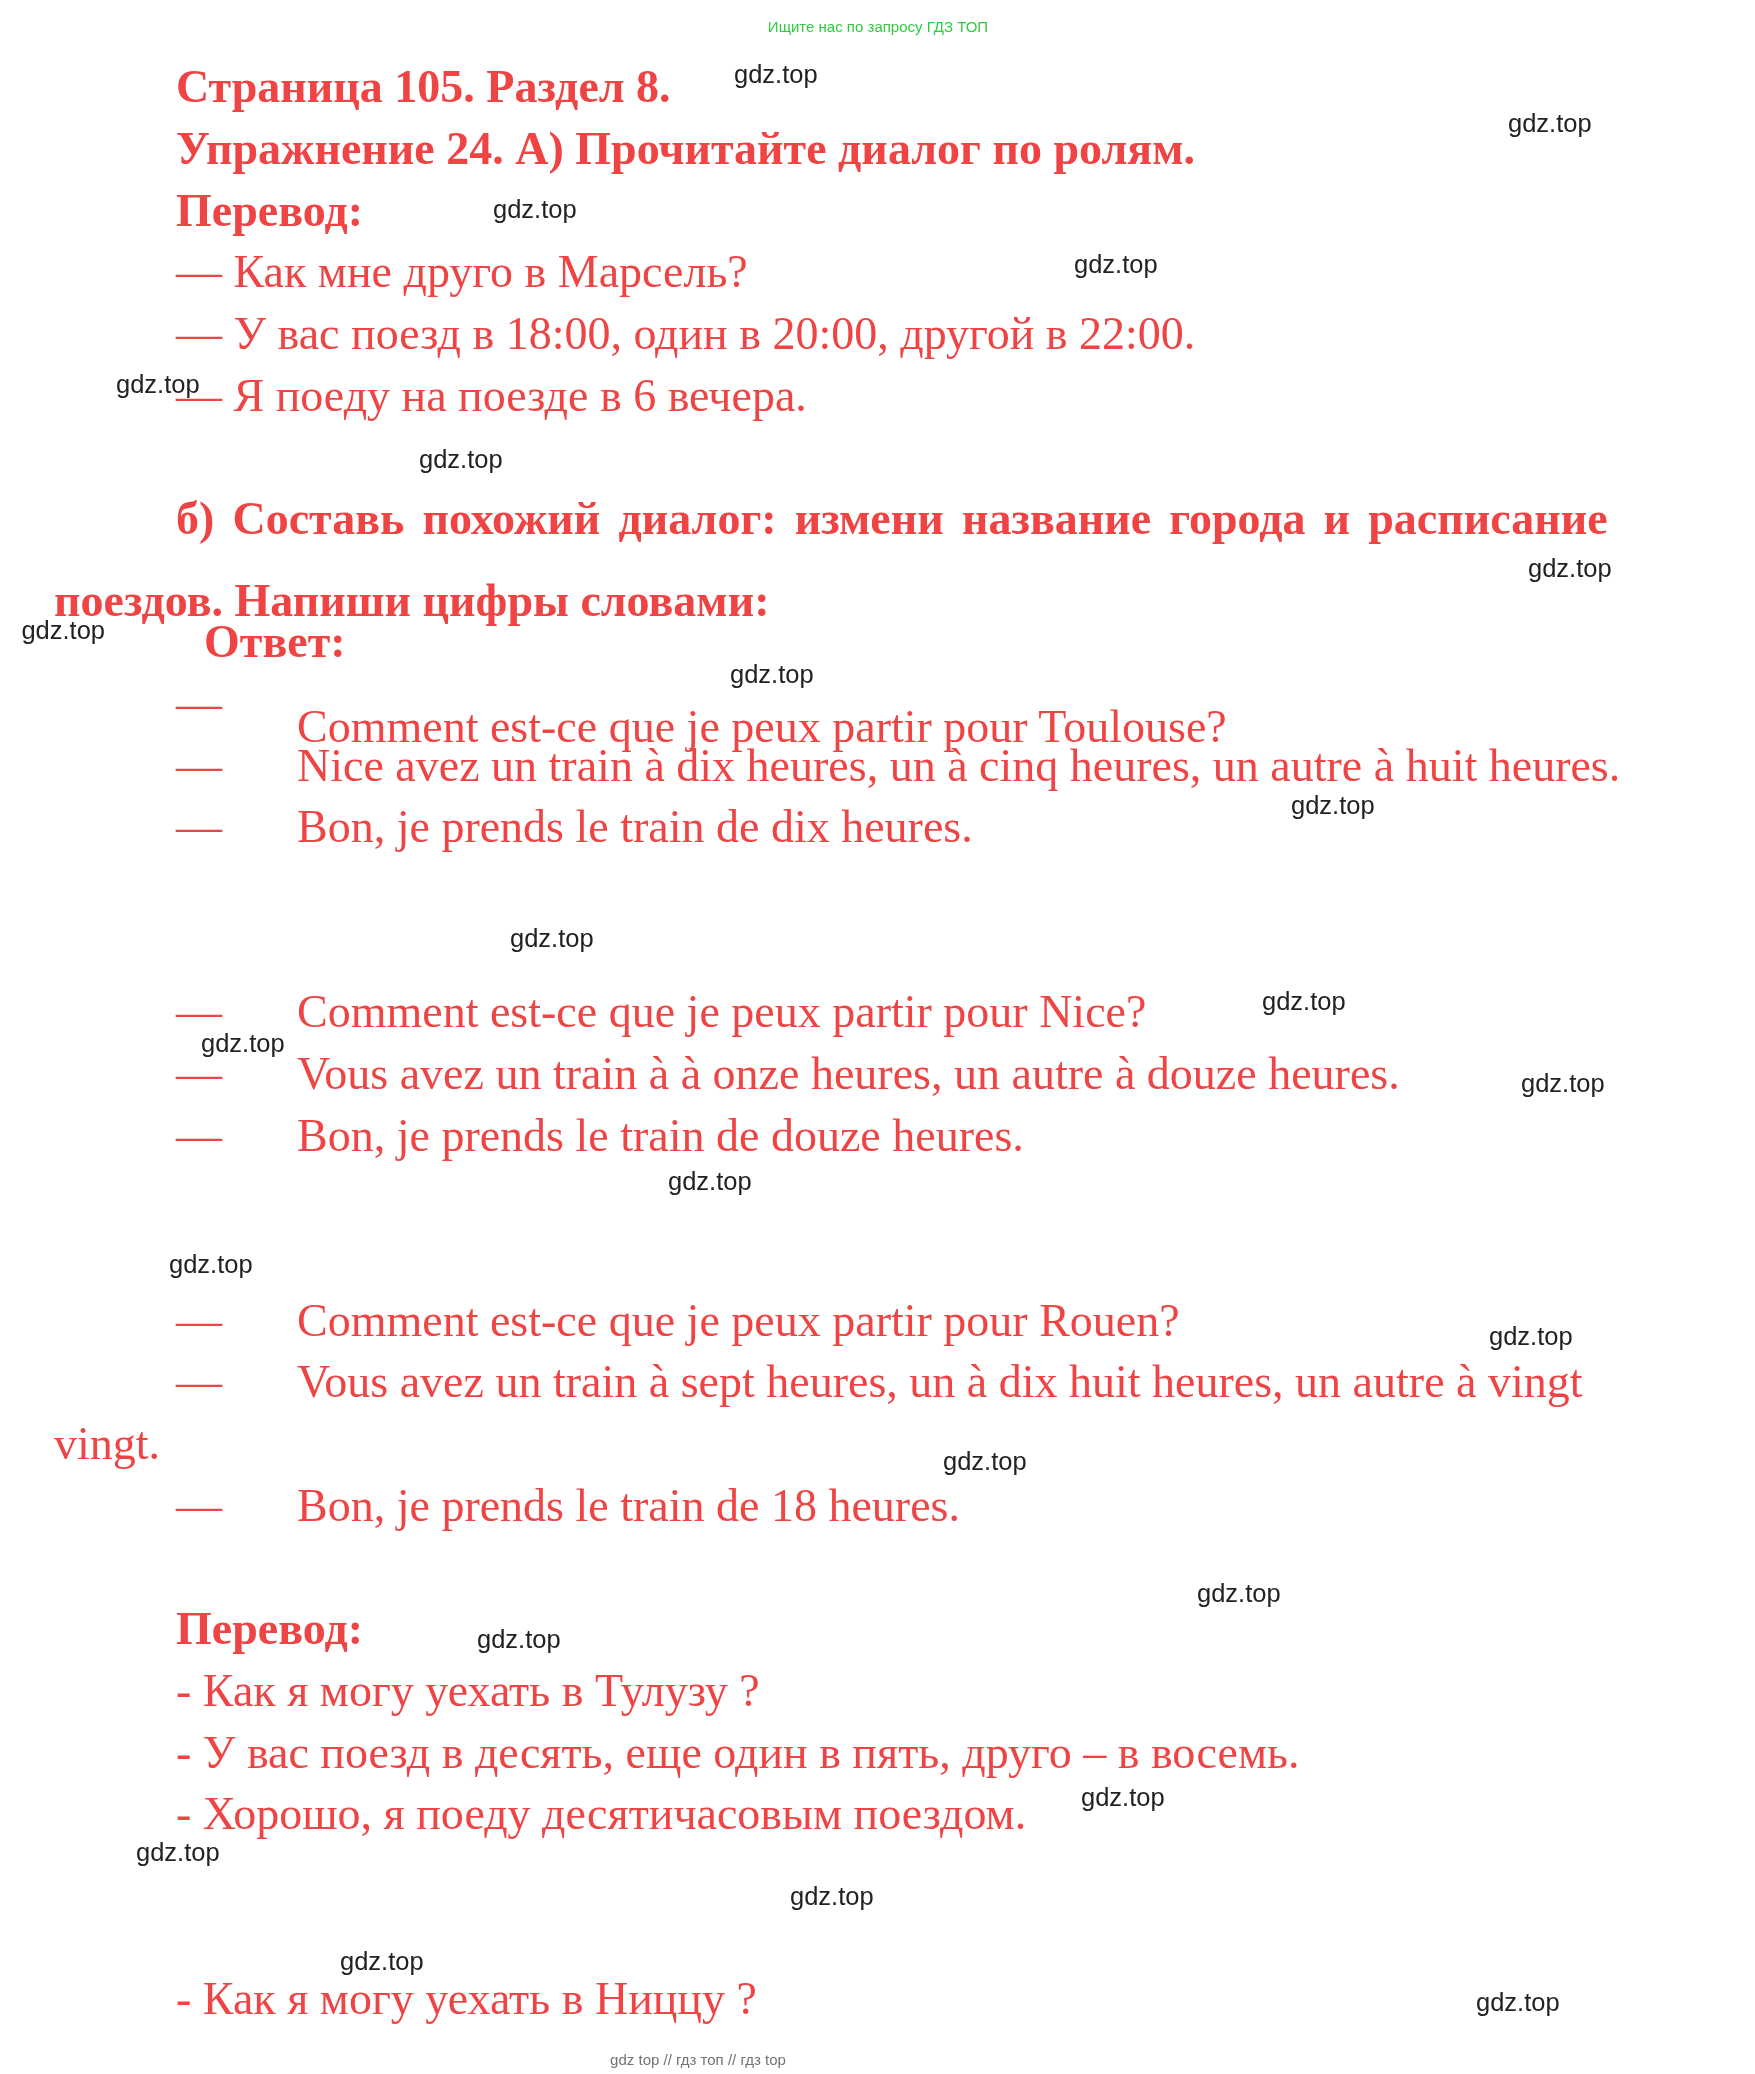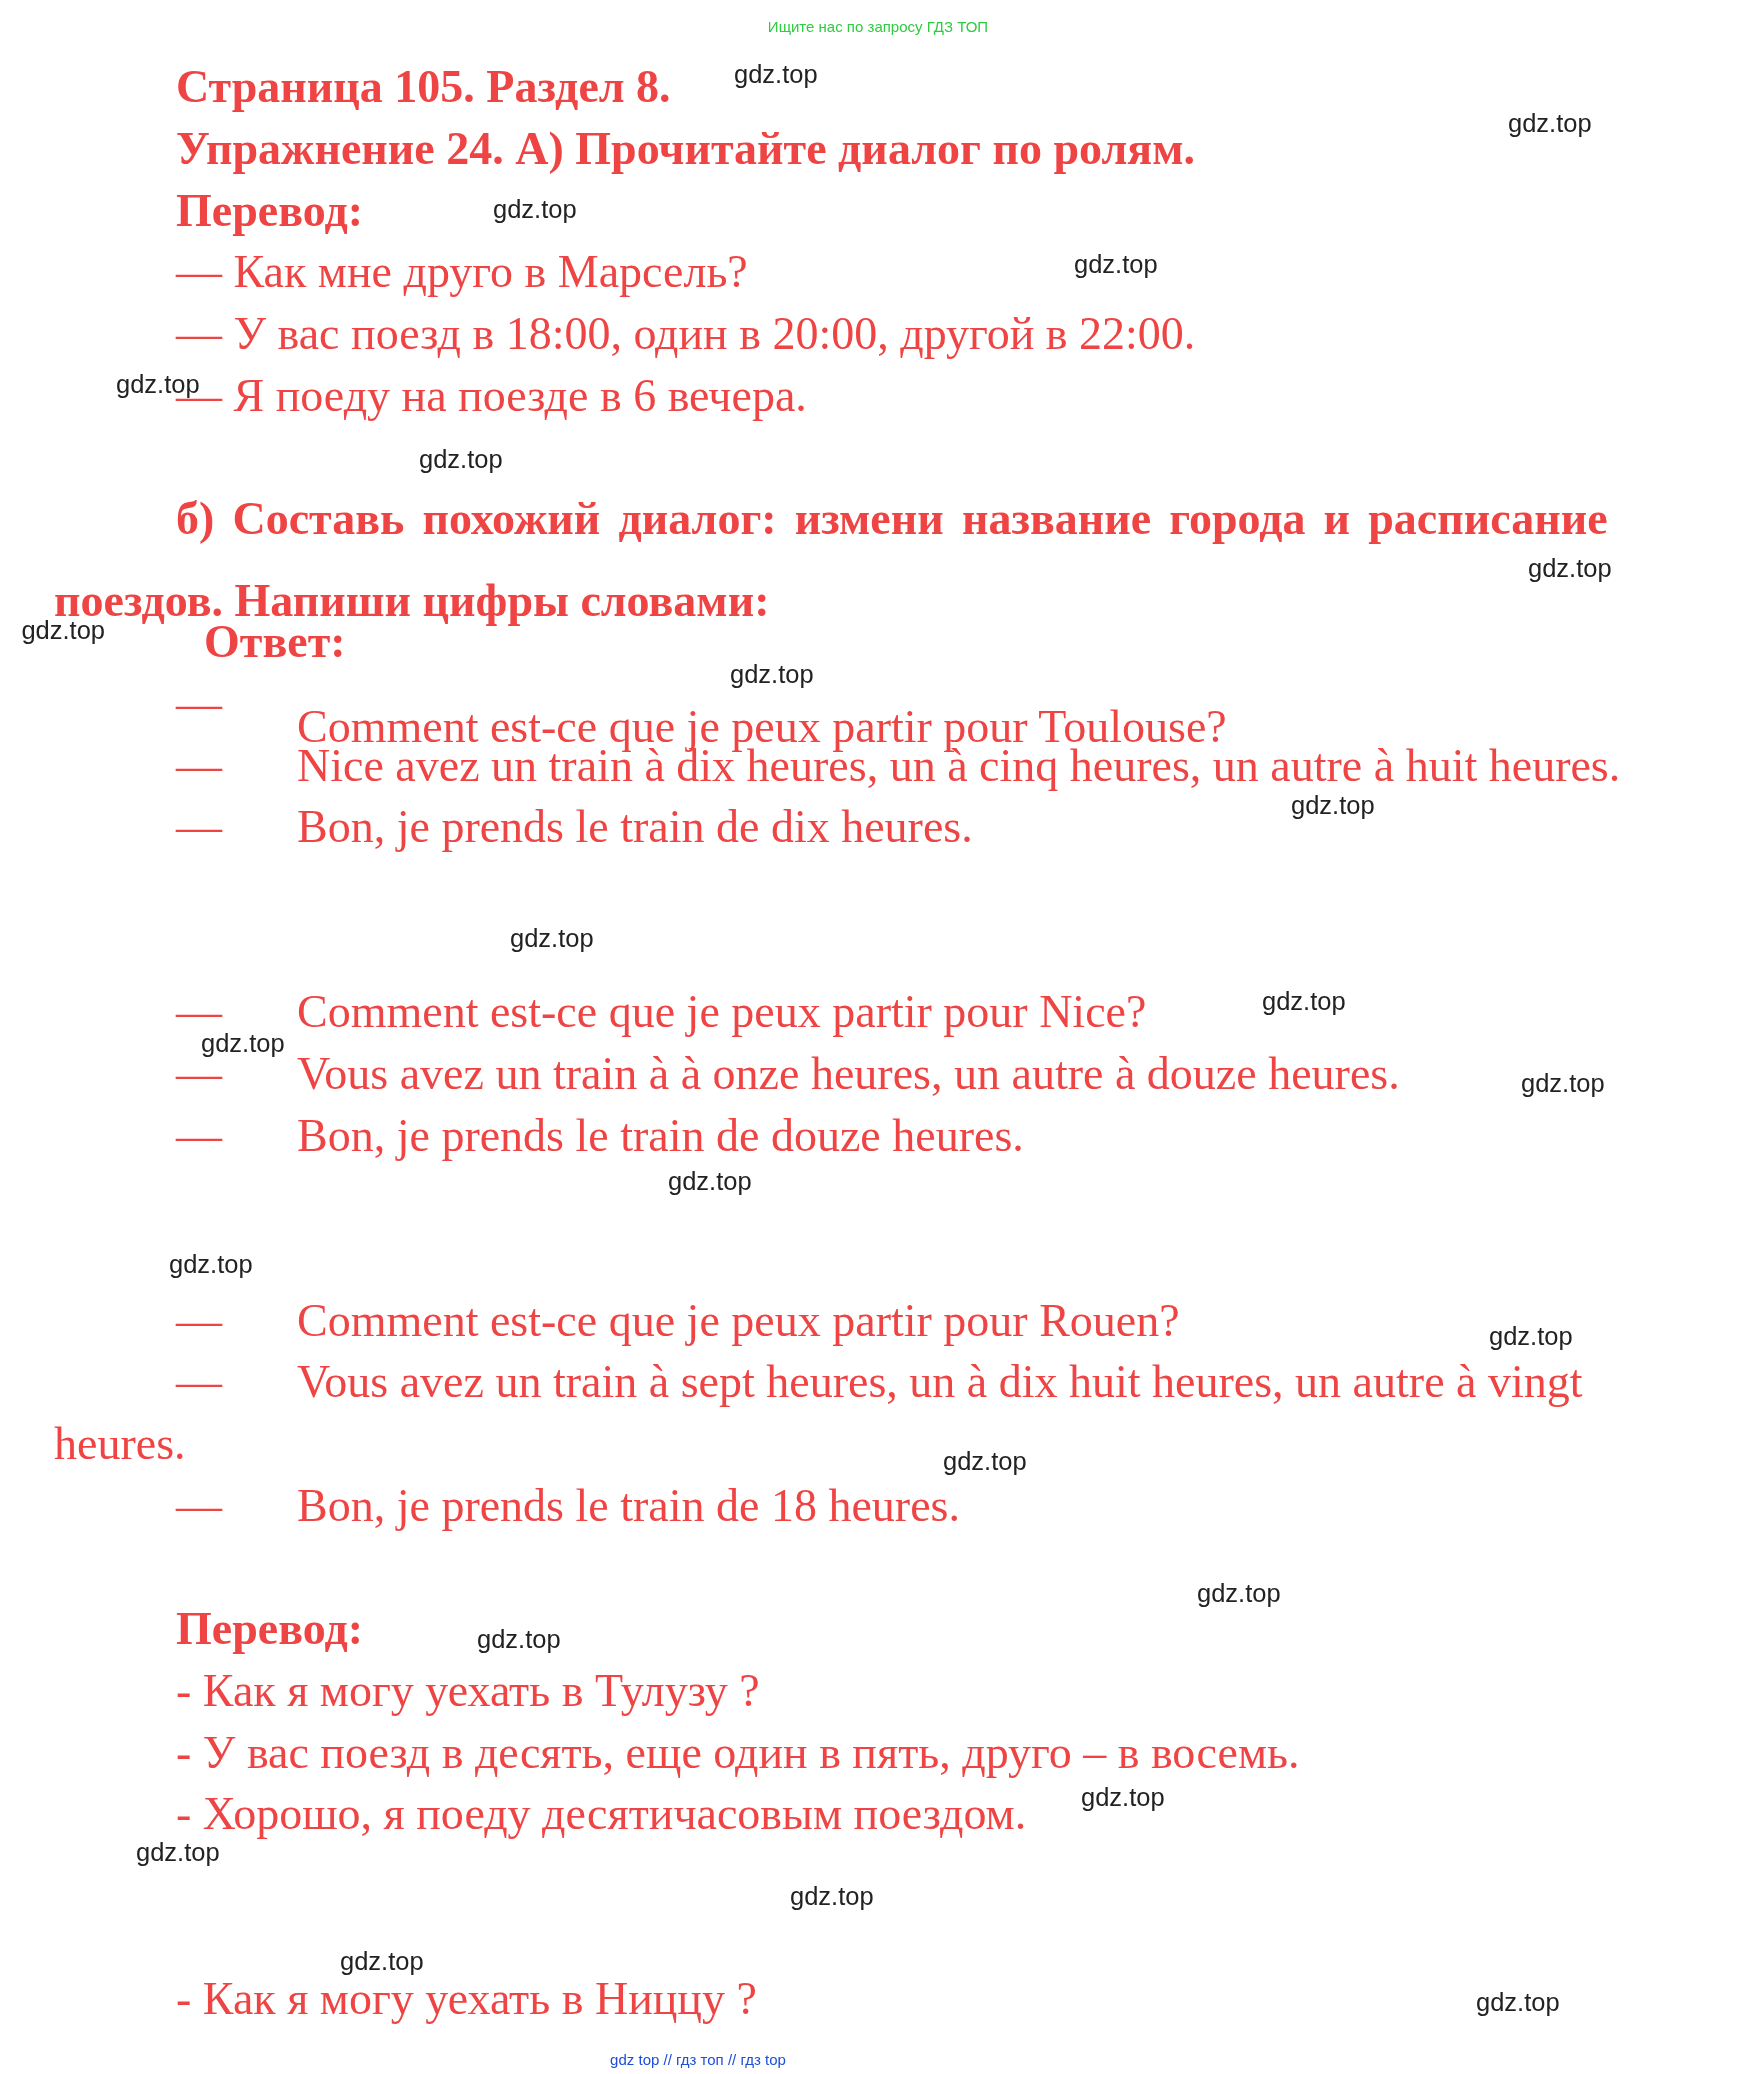--- a/index.html
+++ b/index.html
@@ -4,21 +4,21 @@
   <style>
     html, body { margin: 0; padding: 0; background: #ffffff; }
     body { width: 1756px; height: 2074px; position: relative; overflow: hidden; }
     .page { position: absolute; left: 0; top: 0; width: 1756px; height: 2074px; }
     .serif { font-family: "Liberation Serif", "DejaVu Serif", serif; color: #ef4444; }
     .line { position: absolute; white-space: nowrap; font-size: 46px; line-height: 1; }
     .bold { font-weight: bold; }
     .dash { position: absolute; white-space: nowrap; font-size: 46px; line-height: 1; }
     .wm { position: absolute; font-family: "Liberation Sans", "DejaVu Sans", sans-serif; font-size: 25.5px; color: #222; white-space: nowrap; line-height: 1; }
     .topbanner { position: absolute; top: 18px; left: 0; width: 1756px; text-align: center; font-family: "Liberation Sans", "DejaVu Sans", sans-serif; font-size: 15px; color: #2ecc40; }
-    .bottombanner { position: absolute; top: 2051px; left: 0; width: 1396px; text-align: center; font-family: "Liberation Sans", "DejaVu Sans", sans-serif; font-size: 15px; color: #1d4ed8; }
+    .bottombanner { position: absolute; top: 2051px; left: 0; width: 1396px; text-align: center; font-family: "Liberation Sans", "DejaVu Sans", sans-serif; font-size: 15px; color: #737373; }
   </style>
 </head>
 <body>
 
 <div class="page">
 
   <div class="topbanner">Ищите нас по запросу ГДЗ ТОП</div>
 
   <div class="serif line bold" style="left:176px; top:64px;">Страница 105. Раздел 8.</div>
   <div class="serif line bold" style="left:176px; top:126px;">Упражнение 24. А) Прочитайте диалог по ролям.</div>
@@ -43,21 +43,21 @@
   <div class="serif line" style="left:297px; top:989px;">Comment est-ce que je peux partir pour Nice?</div>
   <div class="serif dash" style="left:176px; top:1051px;">—</div>
   <div class="serif line" style="left:297px; top:1051px;">Vous avez un train à à onze heures, un autre à douze heures.</div>
   <div class="serif dash" style="left:176px; top:1113px;">—</div>
   <div class="serif line" style="left:297px; top:1113px;">Bon, je prends le train de douze heures.</div>
 
   <div class="serif dash" style="left:176px; top:1298px;">—</div>
   <div class="serif line" style="left:297px; top:1298px;">Comment est-ce que je peux partir pour Rouen?</div>
   <div class="serif dash" style="left:176px; top:1359px;">—</div>
   <div class="serif line" style="left:297px; top:1359px;">Vous avez un train à sept heures, un à dix huit heures, un autre à vingt</div>
-  <div class="serif line" style="left:54px; top:1421px;">heures.</div>
+  <div class="serif line" style="left:54px; top:1421px;">vingt.</div>
   <div class="serif dash" style="left:176px; top:1483px;">—</div>
   <div class="serif line" style="left:297px; top:1483px;">Bon, je prends le train de 18 heures.</div>
 
   <div class="serif line bold" style="left:176px; top:1606px;">Перевод:</div>
   <div class="serif line" style="left:176px; top:1668px;">- Как я могу уехать в Тулузу ?</div>
   <div class="serif line" style="left:176px; top:1730px;">- У вас поезд в десять, еще один в пять, друго – в восемь.</div>
   <div class="serif line" style="left:176px; top:1791px;">- Хорошо, я поеду десятичасовым поездом.</div>
   <div class="serif line" style="left:176px; top:1976px;">- Как я могу уехать в Ниццу ?</div>
 
   <div class="wm" style="left:734px; top:62px;">gdz.top</div>

